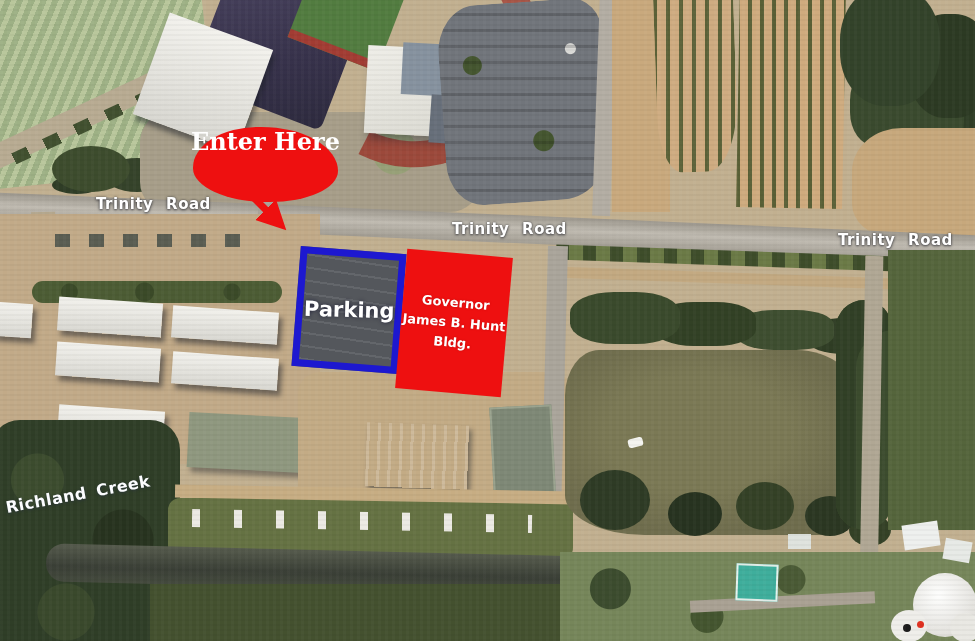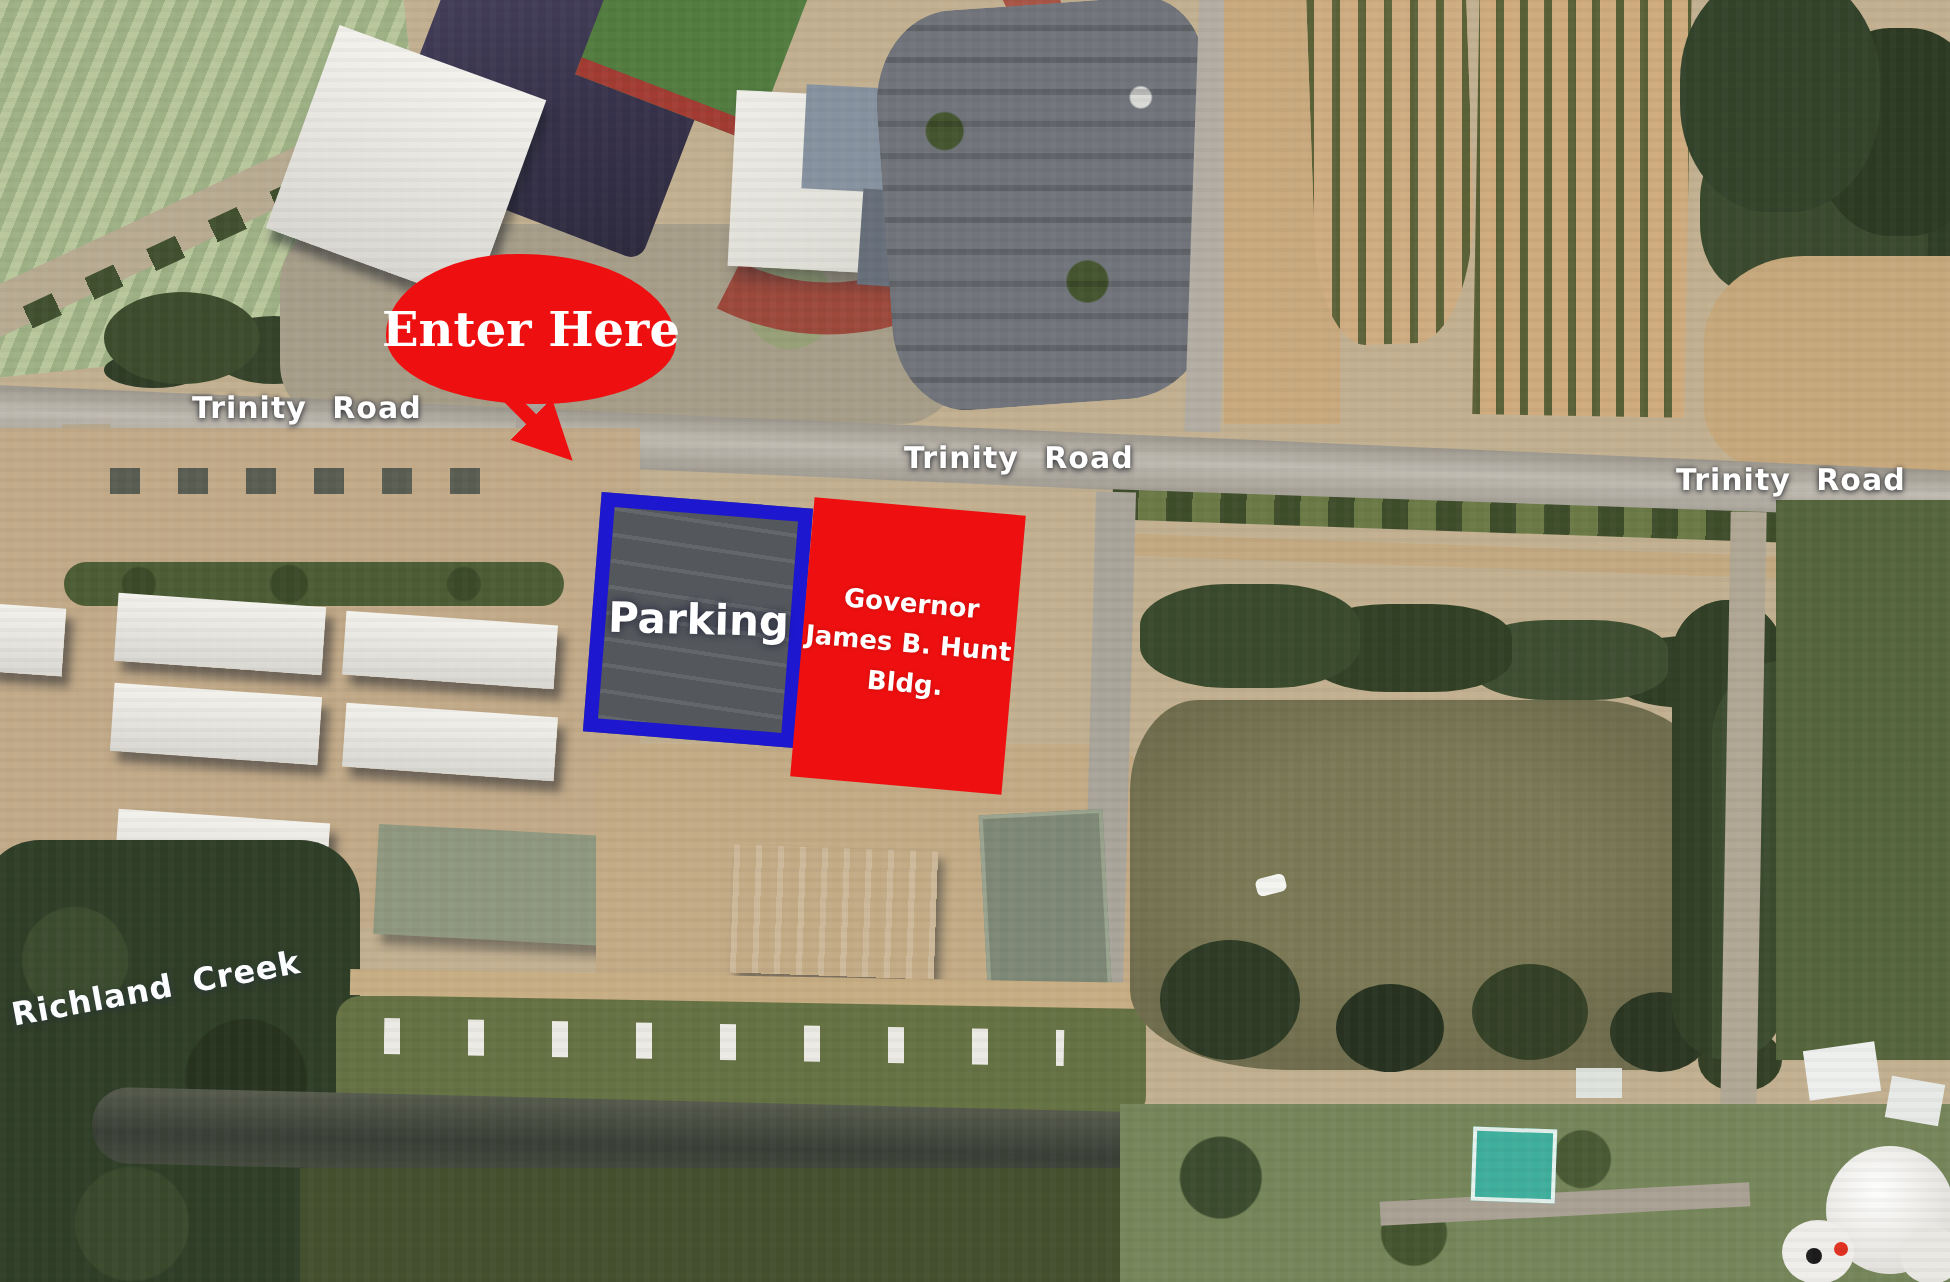--- a/index.html
+++ b/index.html
@@ -144,21 +144,21 @@
   
   .road-label{color:#fff;font-weight:700;font-size:15px;letter-spacing:.5px;word-spacing:7px;
     text-shadow:0 1px 3px rgba(50,50,55,.9),0 0 2px rgba(60,60,60,.7);white-space:nowrap;}
   .rl1{left:96px;top:195px;}
   .rl2{left:452px;top:220px;}
   .rl3{left:838px;top:231px;}
   .creek-label{left:6px;top:498px;transform:rotate(-10.5deg);transform-origin:left center;
     color:#fcfdff;font-weight:700;font-size:16px;letter-spacing:.5px;word-spacing:4px;
     text-shadow:0 1px 3px rgba(40,50,60,.85);white-space:nowrap;}
   .enter-blob{left:193px;top:127px;width:145px;height:75px;background:#ee1010;
-    border-radius:46% 54% 48% 52%/55% 60% 42% 46%;display:flex;align-items:center;
+    border-radius:46% 54% 48% 52%/55% 60% 42% 46%;display:flex;
     justify-content:center;}
   .enter-blob span{color:#fff;font-family:"DejaVu Serif",serif;font-weight:700;font-size:24px;
     white-space:nowrap;}
   .arrow-svg{left:236px;top:190px;width:72px;height:56px;}
   .blue-rect{left:296px;top:250px;width:92px;height:106px;border:7px solid #1d18d0;
     transform:rotate(4.5deg);background:#54575c;
     background-image:repeating-linear-gradient(4deg,rgba(255,255,255,.09) 0 2px,transparent 2px 13px);
     display:flex;align-items:center;justify-content:center;}
   .blue-rect span{color:#fff;font-weight:700;font-size:21px;transform:rotate(-3deg);
     text-shadow:0 0 4px rgba(10,10,40,.7);white-space:nowrap;}

